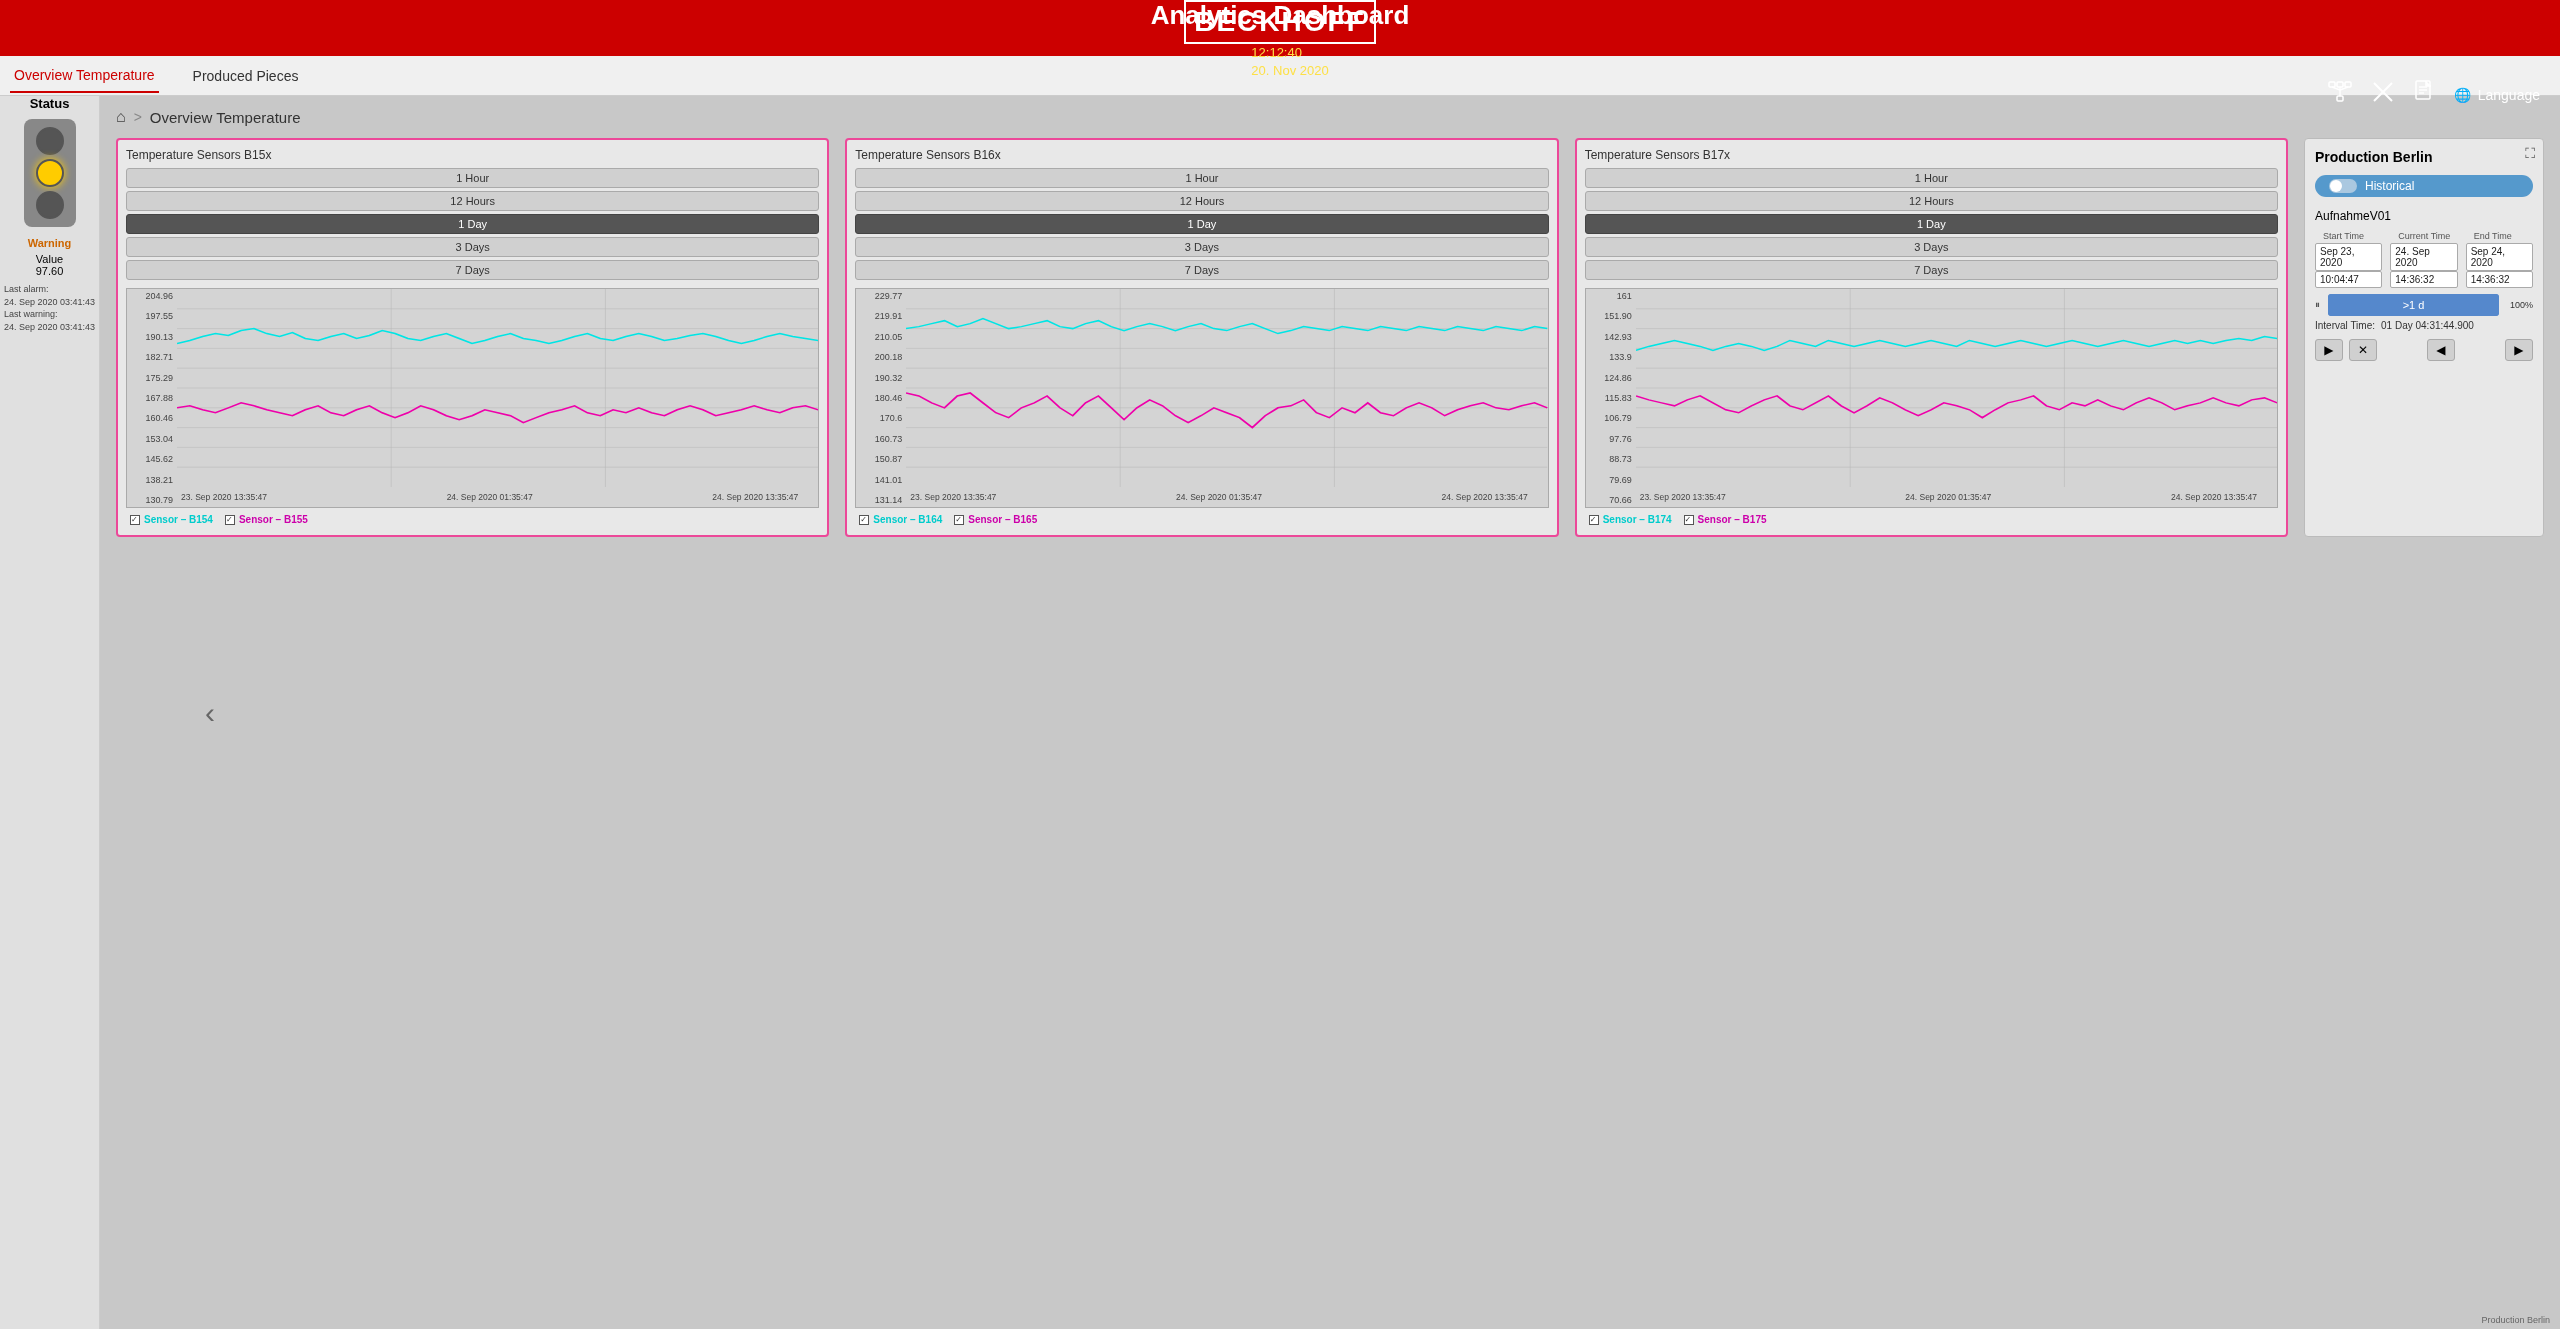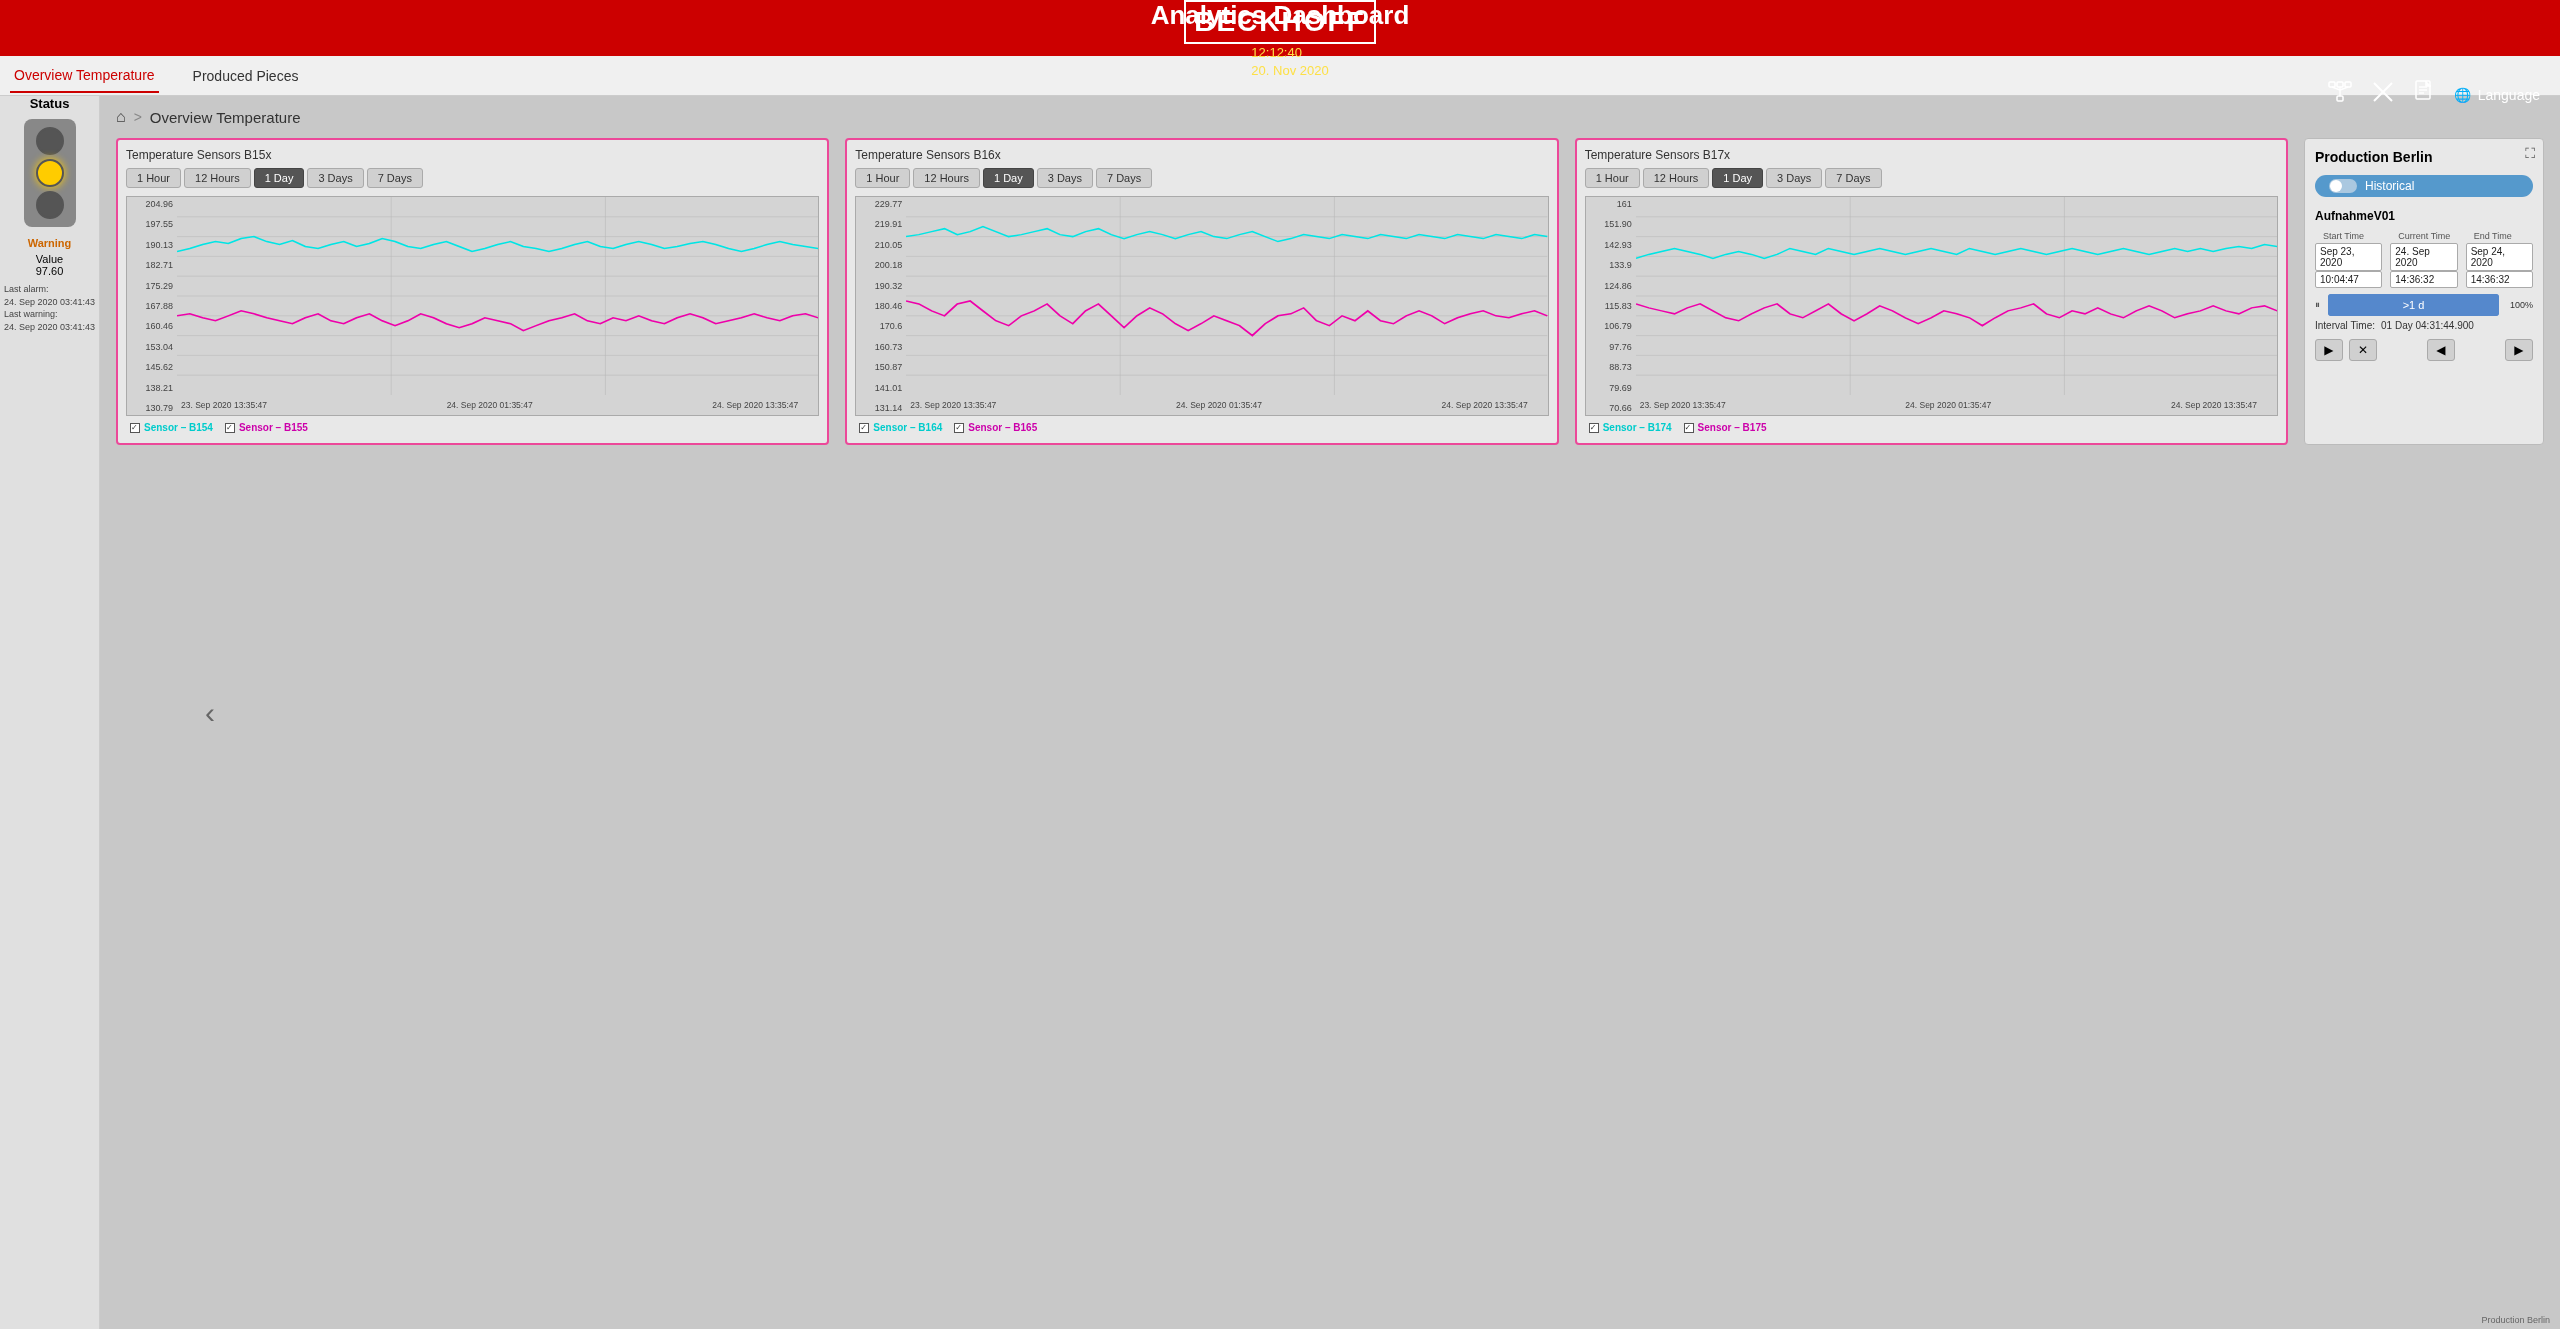--- a/index.html
+++ b/index.html
@@ -191,20 +191,21 @@
     .chart-title {
       font-size: 12px;
       color: #333;
       margin-bottom: 6px;
       font-weight: 500;
     }
     .time-buttons {
       display: flex;
       gap: 3px;
       margin-bottom: 8px;
+      flex-direction: column;
     }
     .time-btn {
       background: #d0d0d0;
       border: 1px solid #aaa;
       border-radius: 3px;
       padding: 3px 10px;
       font-size: 11px;
       cursor: pointer;
       color: #333;
     }
@@ -323,21 +324,21 @@
       width: 12px;
       height: 12px;
       background: white;
       border-radius: 50%;
       position: absolute;
       top: 1px;
       left: 1px;
     }
     .aufnahme-label {
       font-size: 12px;
-      font-weight: bold;
+      font-weight: normal;
       margin-bottom: 8px;
     }
     .time-row {
       display: flex;
       gap: 8px;
       margin-bottom: 6px;
     }
     .time-col {
       flex: 1;
     }

